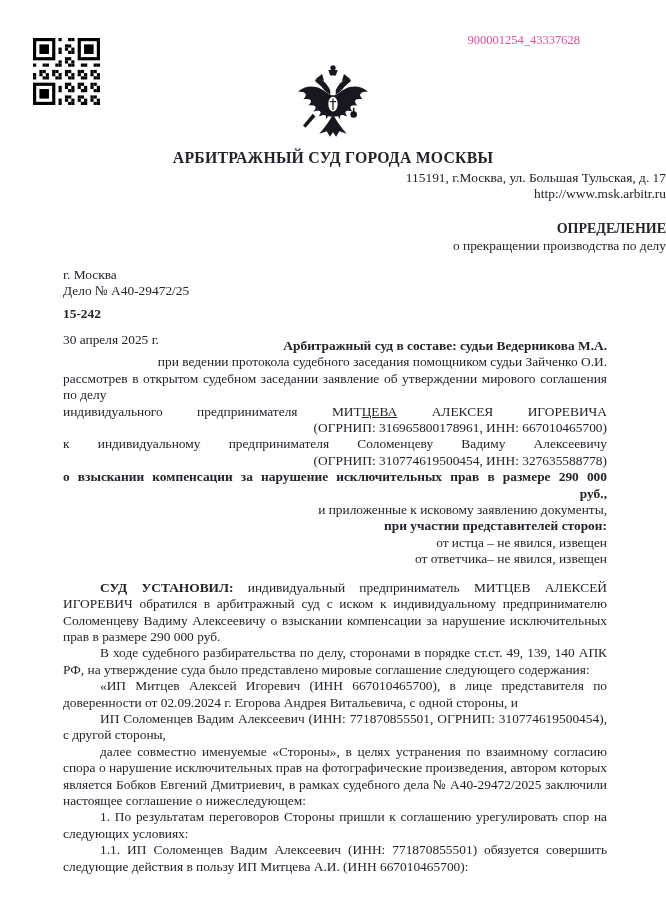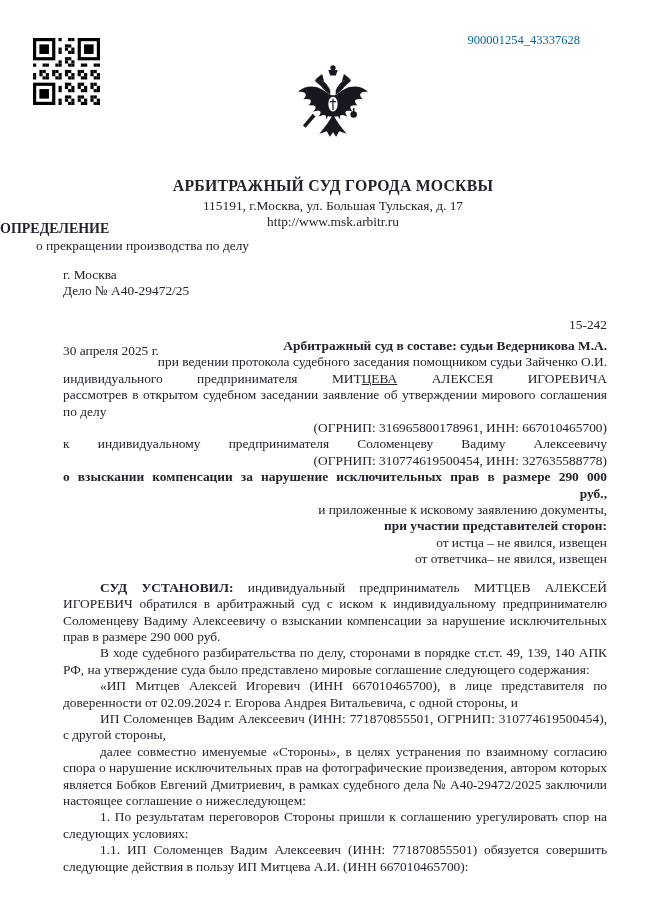--- a/index.html
+++ b/index.html
@@ -22,21 +22,21 @@
     left: 33px;
     top: 38px;
     width: 67px;
     height: 67px;
   }
   .doc-id {
     position: absolute;
     top: 33px;
     right: 86px;
     font-size: 12.5px;
-    color: #0369a1;
+    color: #ec4899;
   }
   .emblem {
     position: absolute;
     top: 62px;
     left: 50%;
     transform: translateX(-50%);
     width: 78px;
     height: 88px;
   }
   .header-block {
@@ -45,31 +45,31 @@
     left: 0;
     right: 0;
     text-align: center;
     line-height: 16.5px;
   }
   .court-name {
     font-size: 15.8px;
     font-weight: bold;
     letter-spacing: 0.2px;
     margin-bottom: 3px;
-    margin-top: 28px;
   }
   .court-address, .court-url {
     font-size: 13.4px;
+    text-align: right;
   }
   .title-block {
     position: absolute;
     top: 221px;
     left: 0;
     right: 0;
-    text-align: left;
+    text-align: right;
     line-height: 16.5px;
   }
   .doc-title {
     font-size: 14px;
     font-weight: bold;
   }
   .doc-subtitle {
     font-size: 13.4px;
     padding-left: 36px;
   }
@@ -79,22 +79,23 @@
     left: 63px;
     right: 59px;
     font-size: 13.4px;
   }
   .case-row {
     display: flex;
     justify-content: space-between;
     flex-direction: column;
   }
   .case-code {
-    text-align: right;
-    margin-top: 18px;
+    text-align: left;
+    margin-top: 7px;
+    font-weight: bold;
   }
   .case-date {
     margin-top: 10px;
   }
   .body-text {
     position: absolute;
     top: 338px;
     left: 63px;
     right: 59px;
     font-size: 13.4px;
@@ -268,22 +269,22 @@
       <span>г. Москва</span>
       <span>Дело № А40-29472/25</span>
     </div>
     <div class="case-code">15-242</div>
     <div class="case-date">30 апреля 2025 г.</div>
   </div>
 
   <div class="body-text">
       <div class="para left"><span class="b">Арбитражный суд в составе: судьи Ведерникова М.А.</span></div>
       <div class="para left"><span>при ведении протокола судебного заседания помощником судьи Зайченко О.И.</span></div>
+      <div class="para just"><span>рассмотрев в открытом судебном заседании заявление об утверждении мирового соглашения по делу</span></div>
       <div class="para jall"><span>индивидуального предпринимателя МИТ</span><span class="u">ЦЕВА</span><span> АЛЕКСЕЯ ИГОРЕВИЧА</span></div>
-      <div class="para just"><span>рассмотрев в открытом судебном заседании заявление об утверждении мирового соглашения по делу</span></div>
       <div class="para left"><span>(ОГРНИП: 316965800178961, ИНН: 667010465700)</span></div>
       <div class="para jall"><span>к индивидуальному предпринимателя Соломенцеву Вадиму Алексеевичу</span></div>
       <div class="para left"><span>(ОГРНИП: 310774619500454, ИНН: 327635588778)</span></div>
       <div class="para jall"><span class="b">о взыскании компенсации за нарушение исключительных прав в размере 290 000</span></div>
       <div class="para left"><span class="b">руб.,</span></div>
       <div class="para left"><span>и приложенные к исковому заявлению документы,</span></div>
       <div class="para left"><span class="b">при участии представителей сторон:</span></div>
       <div class="para left"><span>от истца – не явился, извещен</span></div>
       <div class="para left"><span>от ответчика– не явился, извещен</span></div>
       <div class="para ind gap"><span class="b">СУД УСТАНОВИЛ: </span><span>индивидуальный предприниматель МИТЦЕВ АЛЕКСЕЙ ИГОРЕВИЧ обратился в арбитражный суд с иском к индивидуальному предпринимателю Соломенцеву Вадиму Алексеевичу о взыскании компенсации за нарушение исключительных прав в размере 290 000 руб.</span></div>

